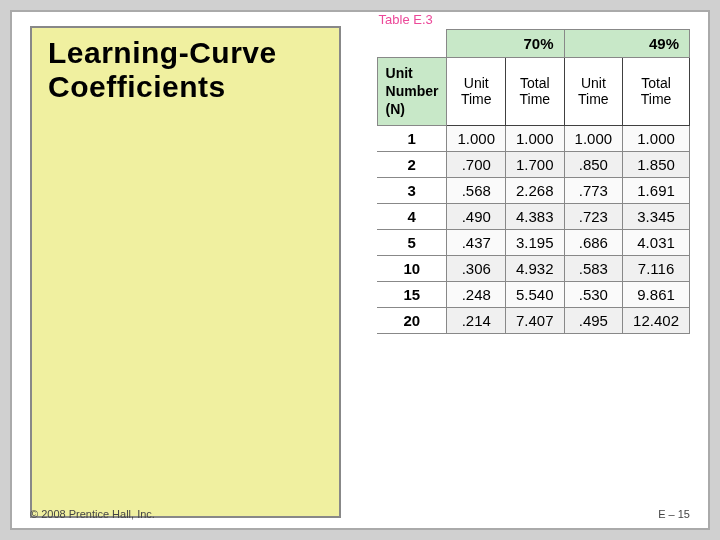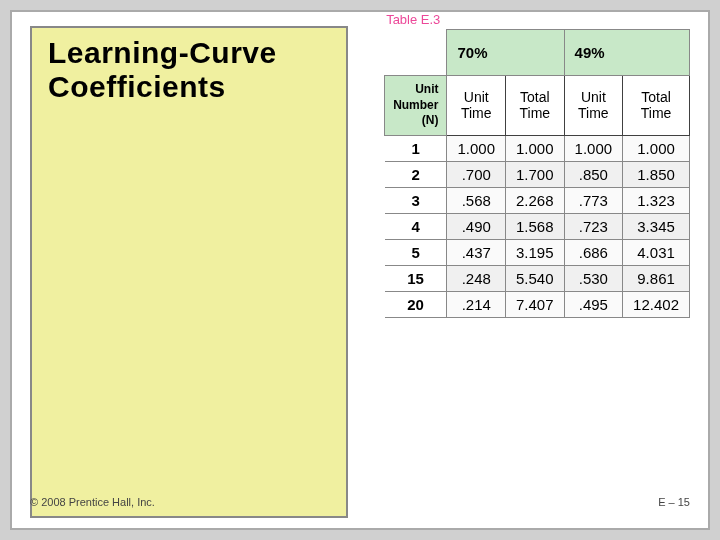--- a/index.html
+++ b/index.html
@@ -47,43 +47,43 @@
       margin-left: 2px;
     }
     table {
       width: 100%;
       border-collapse: collapse;
       font-size: 15px;
     }
     .header-row-top th {
       background: #c8e8c8;
       border: 1px solid #888;
-      padding: 14px 10px;
-      text-align: left;
+      padding: 5px 10px;
+      text-align: right;
       font-weight: bold;
       font-size: 15px;
     }
     .header-row-top th.empty-corner {
       background: #fff;
       border: none;
     }
     .header-row-sub th {
       background: #fff;
       border: 1px solid #404040;
       padding: 6px 8px;
       text-align: center;
       font-weight: normal;
       font-size: 14px;
     }
     .header-row-sub th.unit-num-cell {
       background: #c8e8c8;
       font-weight: bold;
-      font-size: 12px;
+      font-size: 14px;
       vertical-align: middle;
-      text-align: right;
+      text-align: left;
       line-height: 1.3;
       border: 1px solid #888;
       margin-top: 34px;
     }
     tbody tr td {
       border: 1px solid #888;
       padding: 4px 10px;
       text-align: center;
       font-size: 15px;
       color: #000;
@@ -95,21 +95,21 @@
       border-right: 1px solid #888;
     }
     tbody tr:nth-child(odd) td:not(.unit-col) {
       background: #fafafa;
     }
     tbody tr:nth-child(even) td:not(.unit-col) {
       background: #f0f0f0;
     }
     .footer {
       position: absolute;
-      bottom: 20px;
+      bottom: 8px;
       left: 18px;
       right: 18px;
       display: flex;
       justify-content: space-between;
       font-size: 11px;
       color: #444;
     }
   </style>
 </head>
 <body>
@@ -149,37 +149,44 @@
       <td>.700</td>
       <td>1.700</td>
       <td>.850</td>
       <td>1.850</td>
     </tr>
           <tr>
       <td class="unit-col">3</td>
       <td>.568</td>
       <td>2.268</td>
       <td>.773</td>
-      <td>1.323</td>
+      <td>1.691</td>
     </tr>
           <tr>
       <td class="unit-col">4</td>
       <td>.490</td>
-      <td>1.568</td>
+      <td>4.383</td>
       <td>.723</td>
       <td>3.345</td>
     </tr>
           <tr>
       <td class="unit-col">5</td>
       <td>.437</td>
       <td>3.195</td>
       <td>.686</td>
       <td>4.031</td>
     </tr>
           <tr>
+      <td class="unit-col">10</td>
+      <td>.306</td>
+      <td>4.932</td>
+      <td>.583</td>
+      <td>7.116</td>
+    </tr>
+          <tr>
       <td class="unit-col">15</td>
       <td>.248</td>
       <td>5.540</td>
       <td>.530</td>
       <td>9.861</td>
     </tr>
           <tr>
       <td class="unit-col">20</td>
       <td>.214</td>
       <td>7.407</td>

